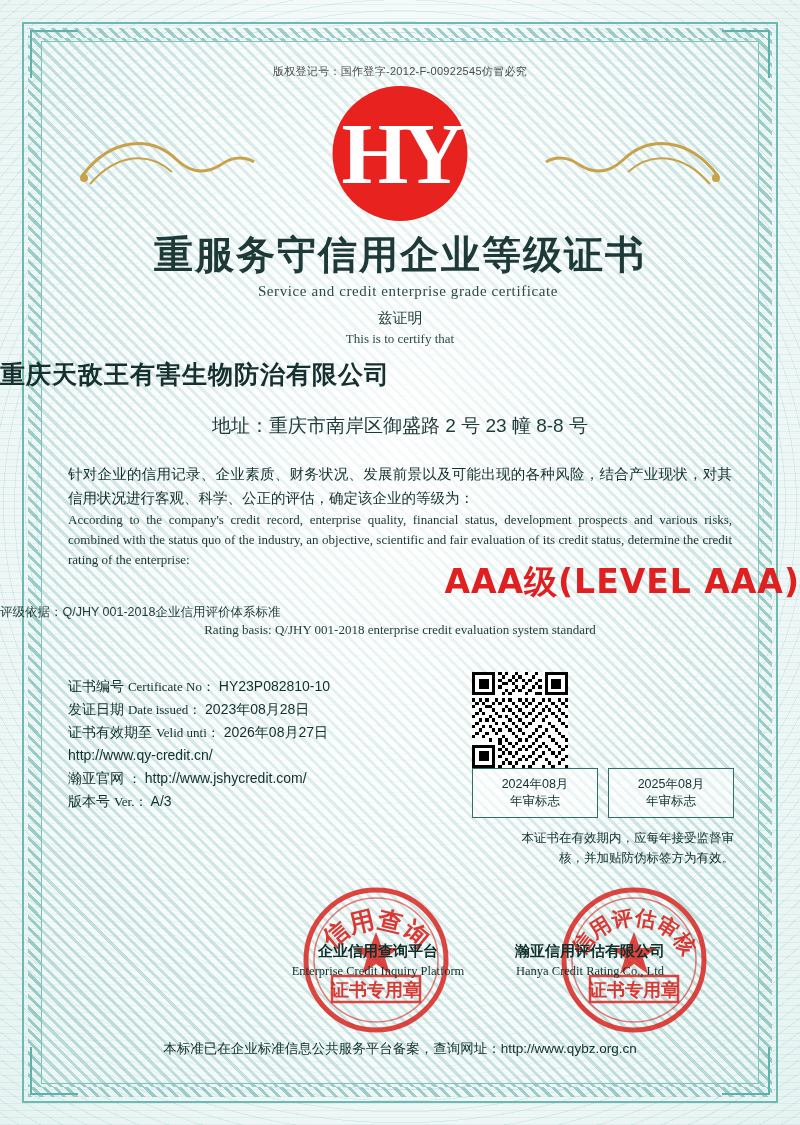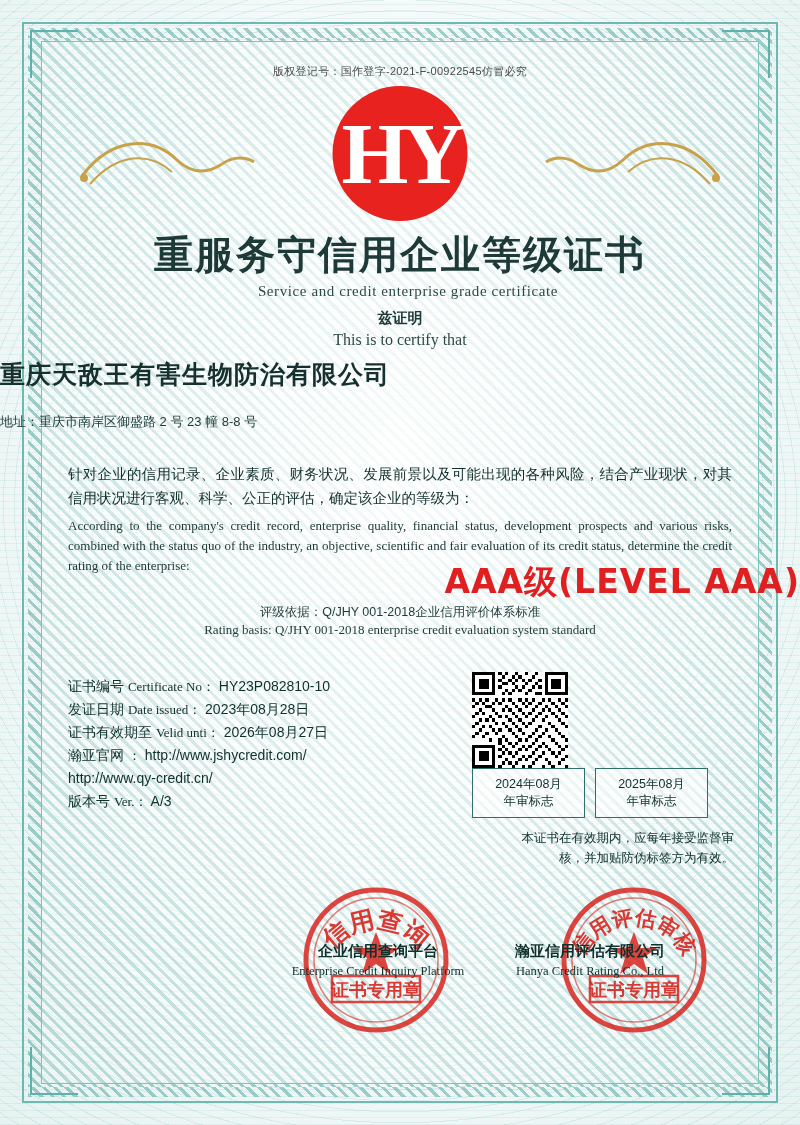--- a/index.html
+++ b/index.html
@@ -109,61 +109,60 @@
     font-family:"DejaVu Sans", sans-serif;
     font-weight:bold;font-size:39px;color:#1d3a38;letter-spacing:2px;
   }
   .title-en{
     position:absolute;top:283px;left:0;right:0;text-align:center;
     font-family:"Liberation Serif", serif;
     font-size:15px;color:#2c4a48;letter-spacing:.6px;padding-left:16px;
   }
   .certify-cn{
     position:absolute;top:309px;left:0;right:0;text-align:center;
-    font-size:15px;color:#1d3a38;font-weight:bold;
+    font-size:15px;color:#1d3a38;font-weight:normal;
   }
   .certify-en{
     position:absolute;top:331px;left:0;right:0;text-align:center;
     font-family:"Liberation Serif", serif;
-    font-size:16px;color:#2c4a48;
+    font-size:13px;color:#2c4a48;
   }
   .company{
     position:absolute;top:358px;left:0;right:0;
     font-family:"DejaVu Sans", sans-serif;
     font-weight:bold;font-size:25px;color:#15302e;letter-spacing:1px;
   }
   .uscc{
     position:absolute;top:392px;left:0;right:0;text-align:center;
     font-size:13.5px;color:#1d3a38;
   }
   .addr{
-    position:absolute;top:413px;left:0;right:0;
-    font-size:13px;color:#1d3a38;
+    position:absolute;top:413px;left:0;right:0;text-align:center;
+    font-size:19px;color:#1d3a38;
   }
 
   .para{
     position:absolute;left:68px;right:68px;top:462px;
     color:#132f2d;
   }
   .para .cn{
     font-size:14.5px;line-height:24px;text-align:justify;
   }
   .para .en{
-    margin-top:6px;
     font-family:"Liberation Serif", serif;
     font-size:13px;line-height:20px;text-align:justify;color:#1b3533;
   }
 
   .level{
     position:absolute;top:560px;left:0;right:0;text-align:right;
     font-family:"DejaVu Sans", sans-serif;
     font-weight:bold;font-size:33px;color:#e02020;letter-spacing:1px;
   }
   .basis-cn{
-    position:absolute;top:604px;left:0;right:0;text-align:center;
+    position:absolute;top:604px;left:0;right:0;text-align:left;
     font-size:12.5px;color:#1d3a38;
   }
   .basis-en{
     position:absolute;top:622px;left:0;right:0;text-align:center;
     font-family:"Liberation Serif", serif;
     font-size:13px;color:#1d3a38;
   }
 
   
   .details{
@@ -180,21 +179,21 @@
     background:#fff;
   }
   .qr svg{display:block;}
 
   .qr-note{
     position:absolute;left:580px;top:670px;width:152px;
     font-size:12.5px;line-height:20px;color:#10302c;text-align:right;
   }
 
   .seal-boxes{
-    position:absolute;left:472px;top:768px;width:236px;height:50px;
+    position:absolute;left:472px;top:768px;width:262px;height:50px;
     display:flex;gap:10px;
   }
   .seal-box{
     flex:1;border:1px solid #2f6e69;
     display:flex;flex-direction:column;align-items:center;justify-content:center;
     font-size:12.5px;color:#10302c;line-height:17px;
     background:rgba(255,255,255,.55);
   }
   .annual-note{
     position:absolute;left:520px;top:828px;width:214px;
@@ -232,21 +231,21 @@
   <div class="frame-fill"></div>
   <div class="frame-outer"></div>
   <div class="frame-inner"></div>
   <div class="corner tl"></div>
   <div class="corner tr"></div>
   <div class="corner bl"></div>
   <div class="corner br"></div>
 
   <div class="content">
 
-    <div class="copyright">版权登记号：国作登字-2021-F-00922545仿冒必究</div>
+    <div class="copyright">版权登记号：国作登字-2012-F-00922545仿冒必究</div>
 
     <div class="emblem-wrap">
       <svg class="flourish left" viewBox="0 0 220 70">
         <path d="M10,50 C40,10 80,10 105,34 C120,48 135,48 150,38" fill="none" stroke="#c8a24a" stroke-width="3"></path>
         <path d="M18,58 C46,26 78,26 100,46" fill="none" stroke="#c8a24a" stroke-width="2"></path>
         <path d="M150,38 C160,31 172,30 182,36" fill="none" stroke="#c8a24a" stroke-width="3"></path>
         <circle cx="12" cy="52" r="4" fill="#c8a24a"></circle>
       </svg>
       <svg class="flourish right" viewBox="0 0 220 70">
         <path d="M210,50 C180,10 140,10 115,34 C100,48 85,48 70,38" fill="none" stroke="#c8a24a" stroke-width="3"></path>
@@ -287,26 +286,26 @@
         <span>发证日期</span>
         <span class="lbl-en">Date issued：</span>
         <span class="val">2023年08月28日</span>
       </div>
       <div class="row">
         <span>证书有效期至</span>
         <span class="lbl-en">Velid unti：</span>
         <span class="val">2026年08月27日</span>
       </div>
       <div class="row">
+        <span class="val">http://www.qy-credit.cn/</span>
+      </div>
+      <div class="row">
         <span>瀚亚官网</span>
         <span class="lbl-en">：</span>
         <span class="val">http://www.jshycredit.com/</span>
-      </div>
-      <div class="row">
-        <span class="val">http://www.qy-credit.cn/</span>
       </div>
       <div class="row">
         <span>版本号</span>
         <span class="lbl-en">Ver.：</span>
         <span class="val">A/3</span>
       </div>
     </div>
 
     <div class="qr">
       <svg viewBox="0 0 29 29" width="96" height="96" shape-rendering="crispEdges">
@@ -582,15 +581,16 @@
 
     <div class="org left">
       <span>企业信用查询平台</span>
       <span class="en">Enterprise Credit Inquiry Platform</span>
     </div>
     <div class="org right">
       <span>瀚亚信用评估有限公司</span>
       <span class="en">Hanya Credit Rating Co., Ltd</span>
     </div>
 
+    <div class="footer">本标准已在企业标准信息公共服务平台备案，查询网址：http://www.qybz.org.cn</div>
 
   </div>
 </div>
 
 </body></html>

